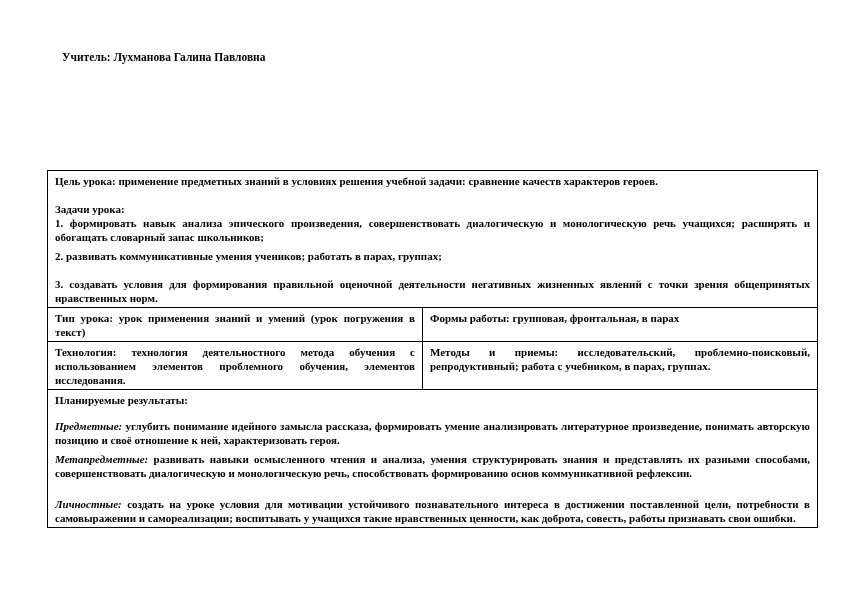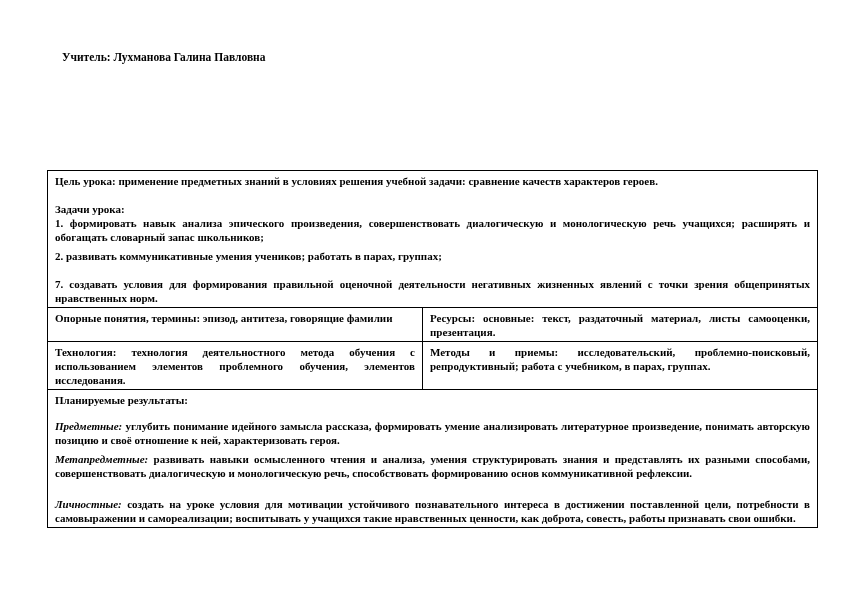--- a/index.html
+++ b/index.html
@@ -64,26 +64,26 @@
       <col class="c-left">
       <col class="c-right">
     </colgroup>
   <tbody>
       <tr class="r1">
     <td colspan="2">
       <p class="goal-p">Цель урока: применение предметных знаний в условиях решения учебной задачи: сравнение качеств характеров героев.</p>
       <p>Задачи урока:</p>
       <p class="task1-p">1. формировать навык анализа эпического произведения, совершенствовать диалогическую и монологическую речь учащихся; расширять и обогащать словарный запас школьников;</p>
       <p class="task2-p">2. развивать коммуникативные умения учеников; работать в парах, группах;</p>
-      <p>7. создавать условия для формирования правильной оценочной деятельности негативных жизненных явлений с точки зрения общепринятых нравственных норм.</p>
+      <p>3. создавать условия для формирования правильной оценочной деятельности негативных жизненных явлений с точки зрения общепринятых нравственных норм.</p>
     </td>
   </tr>
-  <tr class="r3">
-    <td>Опорные понятия, термины: эпизод, антитеза, говорящие фамилии</td>
-    <td>Ресурсы: основные: текст, раздаточный материал, листы самооценки, презентация.</td>
+  <tr class="r2">
+    <td>Тип урока: урок применения знаний и умений (урок погружения в текст)</td>
+    <td>Формы работы: групповая, фронтальная, в парах</td>
   </tr>
   <tr class="r4">
     <td>Технология: технология деятельностного метода обучения с использованием элементов проблемного обучения, элементов исследования.</td>
     <td>Методы и приемы: исследовательский, проблемно-поисковый, репродуктивный; работа с учебником, в парах, группах.</td>
   </tr>
   <tr class="r5">
     <td colspan="2">
       <p class="res-head">Планируемые результаты:</p>
       <p class="res-item-1"><i class="term">Предметные:</i> <span>углубить понимание идейного замысла рассказа, формировать умение анализировать литературное произведение, понимать авторскую позицию и своё отношение к ней, характеризовать героя.</span></p>
       <p class="res-item-2"><i class="term">Метапредметные:</i> <span>развивать навыки осмысленного чтения и анализа, умения структурировать знания и представлять их разными способами, совершенствовать диалогическую и монологическую речь, способствовать формированию основ коммуникативной рефлексии.</span></p>

